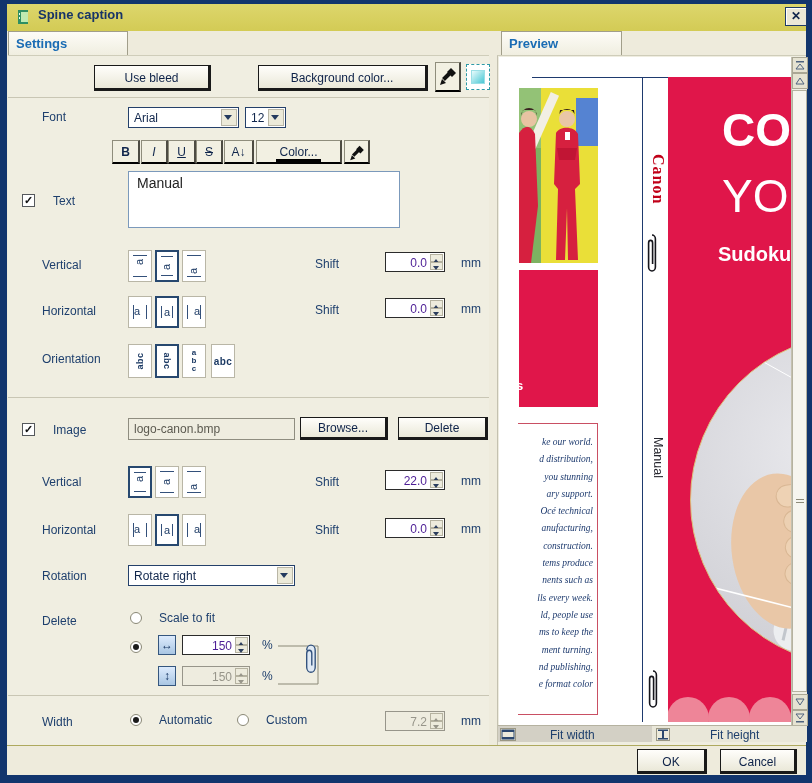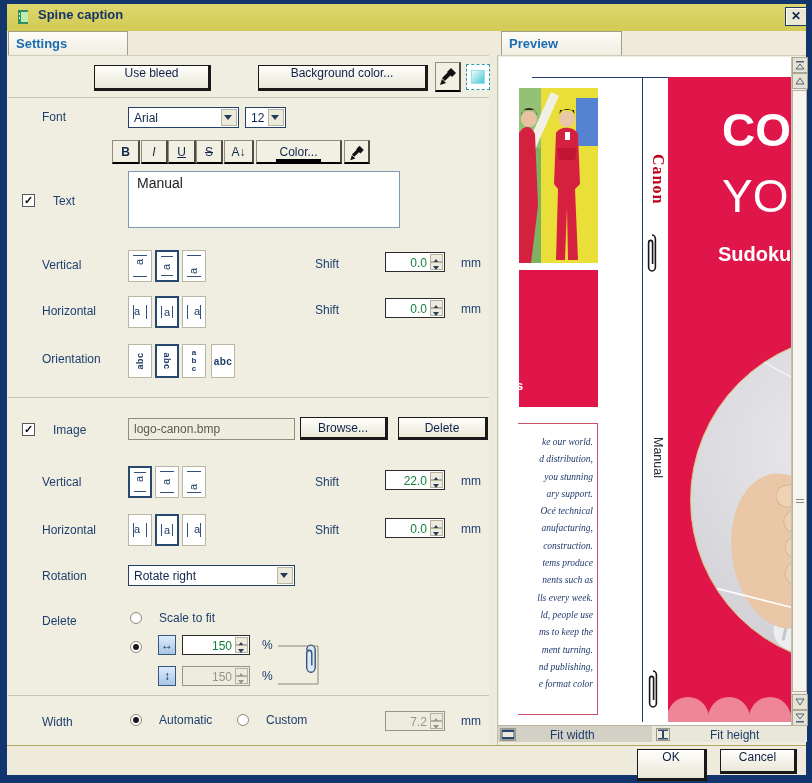--- a/index.html
+++ b/index.html
@@ -6,32 +6,32 @@
   *{box-sizing:border-box;}
   .dialog{position:relative;width:812px;height:783px;background:#eeebdc;font-family:"Liberation Sans",sans-serif;overflow:hidden;}
   .frame{position:absolute;background:#12356d;}
   .titlebar{position:absolute;left:7px;top:4px;width:799px;height:27px;background:linear-gradient(180deg,#ddd66c,#d3cb55);}
   .title{position:absolute;left:38px;top:7px;font-weight:bold;font-size:13px;color:#173467;}
   .closebtn{position:absolute;left:785px;top:7px;width:22px;height:19px;background:#ebe8d6;border:1px solid #1d3a68;box-shadow:inset 1px 1px 0 #fff;font-weight:bold;font-size:12px;line-height:17px;text-align:center;color:#10264c;}
   .tab{position:absolute;top:31px;height:24px;background:linear-gradient(#fdfcf7,#f0eee0);border:1px solid #a19e8a;border-bottom:none;}
   .tab .tlabel{position:absolute;left:7px;top:4px;font-weight:bold;font-size:13px;color:#1a6cb4;}
   .panel{position:absolute;top:55px;height:690px;background:#f0eee1;border-top:1px solid #cfcdba;}
   .lbl{position:absolute;font-size:12px;color:#1e3f6d;white-space:nowrap;margin-left:12px;}
-  .b3{position:absolute;background:linear-gradient(180deg,#fffefb,#eae8d8);border:1px solid #191919;border-right:3px solid #191919;border-bottom:3px solid #191919;font-size:12px;color:#0e2248;text-align:center;}
+  .b3{position:absolute;background:linear-gradient(180deg,#fffefb,#eae8d8);border:1px solid #191919;border-right:3px solid #191919;border-bottom:3px solid #191919;font-size:12px;color:#0e2248;text-align:center;padding-top:5px;}
   .fb{position:absolute;background:#f2f0e2;border:1px solid #8f8d7c;border-right:2px solid #4d4b42;border-bottom:2px solid #000;font-size:12px;color:#10264c;text-align:center;padding-top:4px;}
   .sep{position:absolute;left:0;right:0;height:1px;background:#c9c6b4;}
   .dd{position:absolute;height:21px;background:#fff;border:1px solid #24406a;}
   .dd-val{position:absolute;left:5px;top:3px;font-size:12px;color:#10264c;}
   .dd-btn{position:absolute;right:1px;top:1px;bottom:1px;width:16px;background:#ecead9;border:1px solid #b9b6a6;}
   .dd-btn::after{content:"";position:absolute;left:2px;top:5px;border:4px solid transparent;border-top:5px solid #233a5e;}
   .cb{position:absolute;width:13px;height:13px;background:#fff;border:1px solid #55585c;font-weight:bold;font-size:11px;line-height:11px;text-align:center;color:#111;}
   .rad{position:absolute;width:12px;height:12px;border-radius:50%;background:#fff;border:1px solid #8a8876;}
   .rad.sel::after{content:"";position:absolute;left:2px;top:2px;width:6px;height:6px;border-radius:50%;background:#1b1b1b;}
   .spin{position:absolute;height:20px;width:60px;background:#fff;border:1px solid #2b2b2b;}
-  .spin-val{position:absolute;right:17px;top:3px;font-size:12px;color:#15803d;}
+  .spin-val{position:absolute;right:17px;top:3px;font-size:12px;color:#4c1d95;}
   .spin-up,.spin-dn{position:absolute;right:1px;width:13px;height:8px;background:#edebdc;border:1px solid #b5b2a0;}
   .spin-up{top:1px}.spin-dn{bottom:1px}
   .spin-up::after,.spin-dn::after{content:"";position:absolute;left:2px;border:3px solid transparent;}
   .spin-up::after{top:1px;border-bottom:4px solid #2c3e5e;}
   .spin-dn::after{top:3px;border-top:4px solid #2c3e5e;}
   .spin.dis{background:#eeecdf;border-color:#97958a;}
   .spin.dis .spin-val{color:#97958a;}
   .spin.dis .spin-up::after{border-bottom-color:#97958a;}
   .spin.dis .spin-dn::after{border-top-color:#97958a;}
   .txtarea{position:absolute;background:#fff;border:1px solid #7b99bb;font-size:14px;color:#222;padding:3px 8px;}
@@ -450,15 +450,15 @@
             <rect x="1" y="0.5" width="10" height="1.5" fill="#2c486f"></rect>
             <rect x="5" y="1" width="2" height="9" fill="#2c486f"></rect>
             <rect x="1" y="9" width="10" height="1.5" fill="#2c486f"></rect>
           </svg>
       </span>
       <span style="position:absolute;left:58px;top:2px">Fit height</span>
     </div>
   </div>
 
   <div style="position:absolute;left:7px;top:745px;width:799px;height:1px;background:#aea95e"></div>
-  <div class="b3" style="left:637px;top:749px;width:70px;height:32px">OK</div>
+  <div class="b3" style="left:637px;top:749px;width:70px;height:25px">OK</div>
   <div class="b3" style="left:720px;top:749px;width:77px;height:25px">Cancel</div>
 </div>
 
 </body></html>

